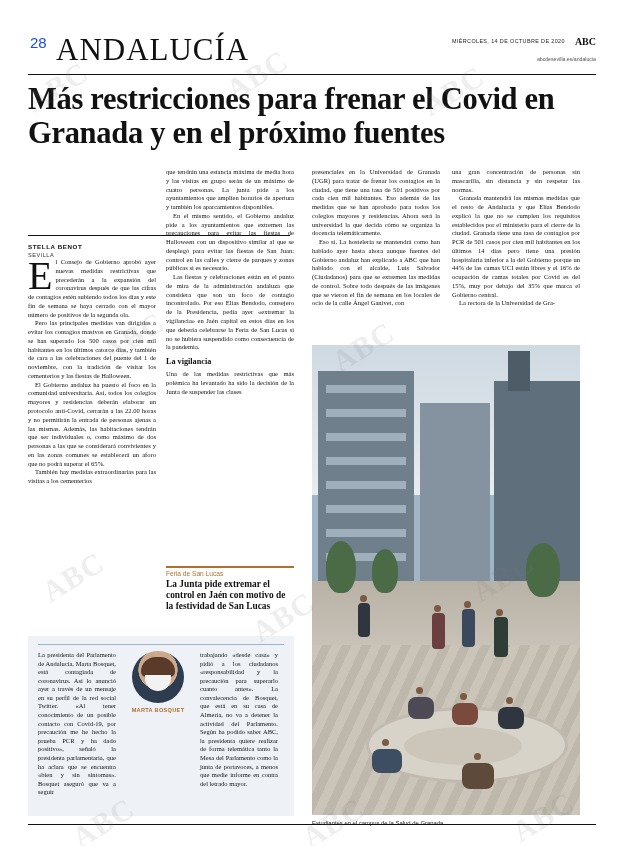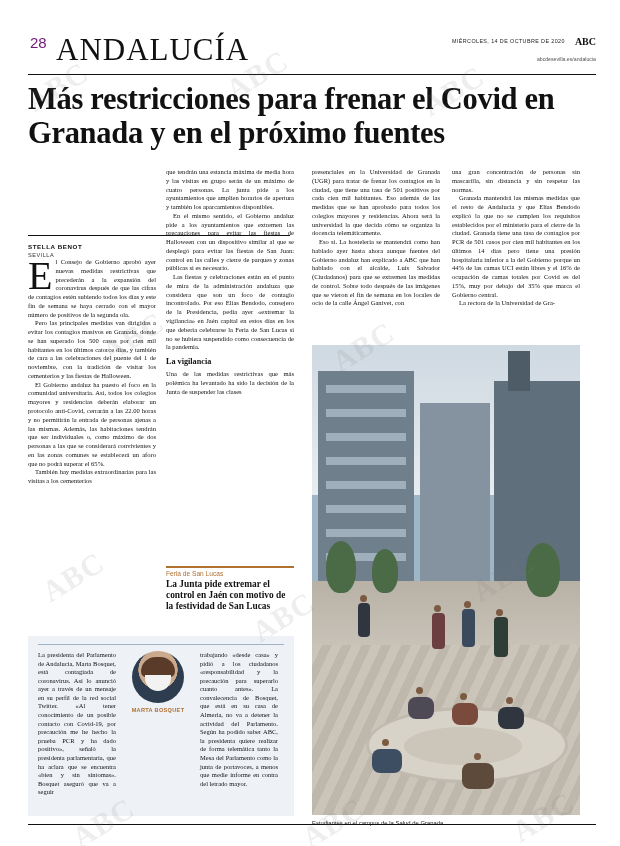--- a/index.html
+++ b/index.html
@@ -22,21 +22,21 @@
     font-size:30px;
     letter-spacing:1px;
     transform:rotate(-32deg);
     pointer-events:none;
     user-select:none;
   }
 
   
   .folio{
     position:absolute;left:30px;top:34px;
-    font-size:15px;color:#701a75;font-family:"Liberation Sans",sans-serif;
+    font-size:15px;color:#1d4ed8;font-family:"Liberation Sans",sans-serif;
   }
   .masthead{
     position:absolute;left:56px;top:32px;
     font-family:"Liberation Serif",serif;
     font-size:31px;font-weight:400;letter-spacing:1px;
   }
   .hdr-right{
     position:absolute;right:24px;top:36px;text-align:right;
   }
   .hdr-date{

